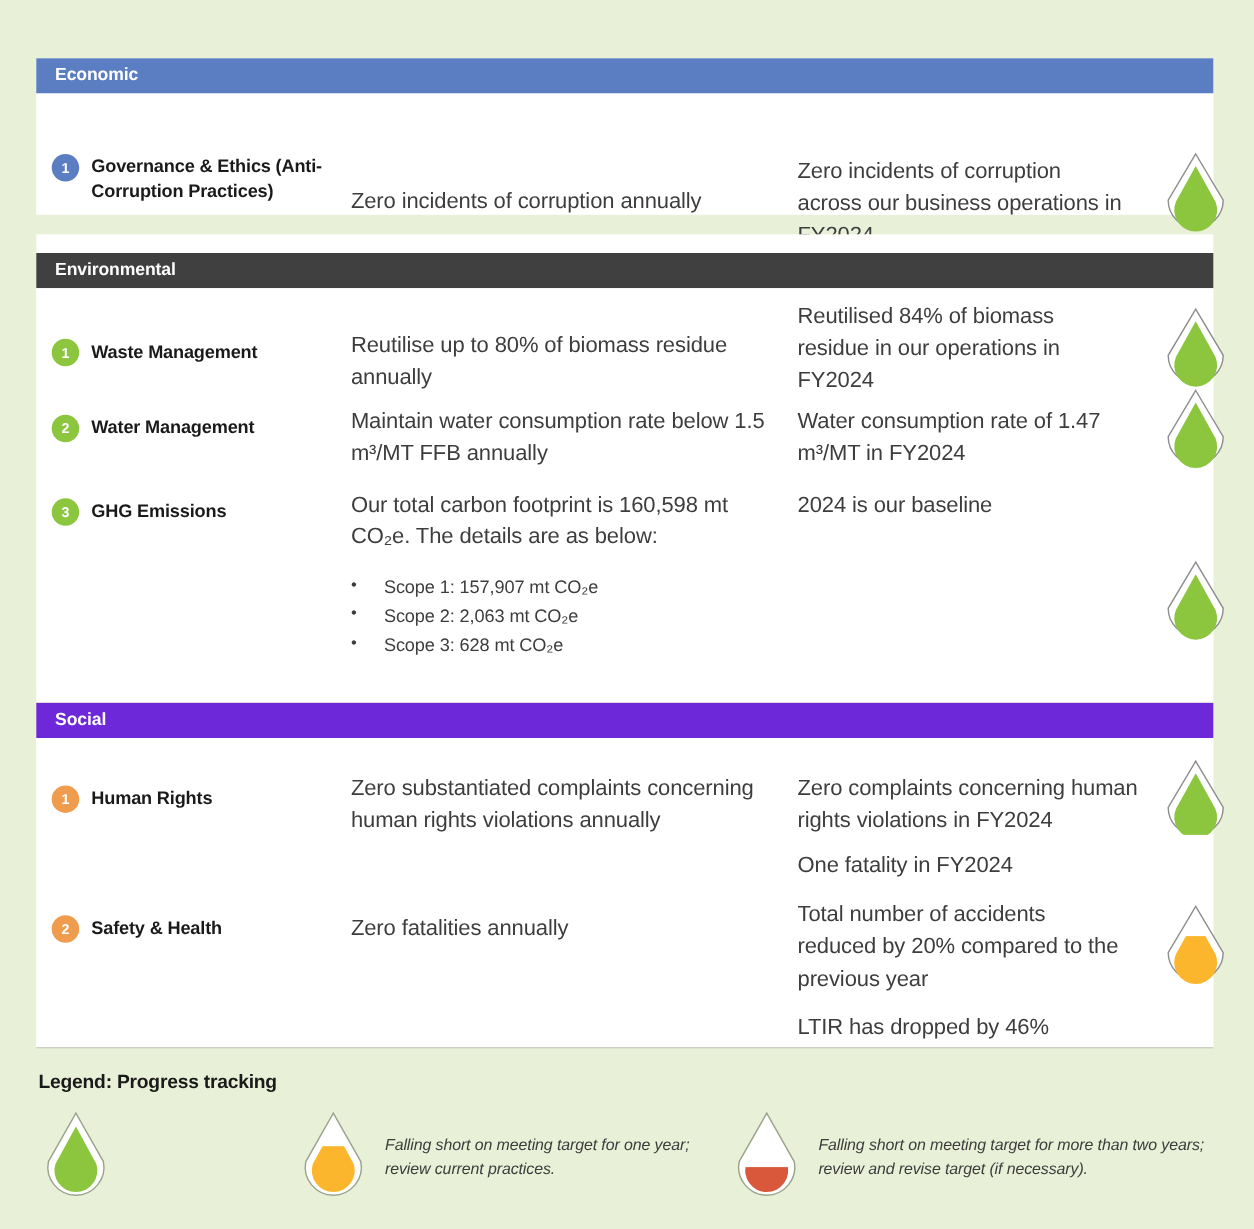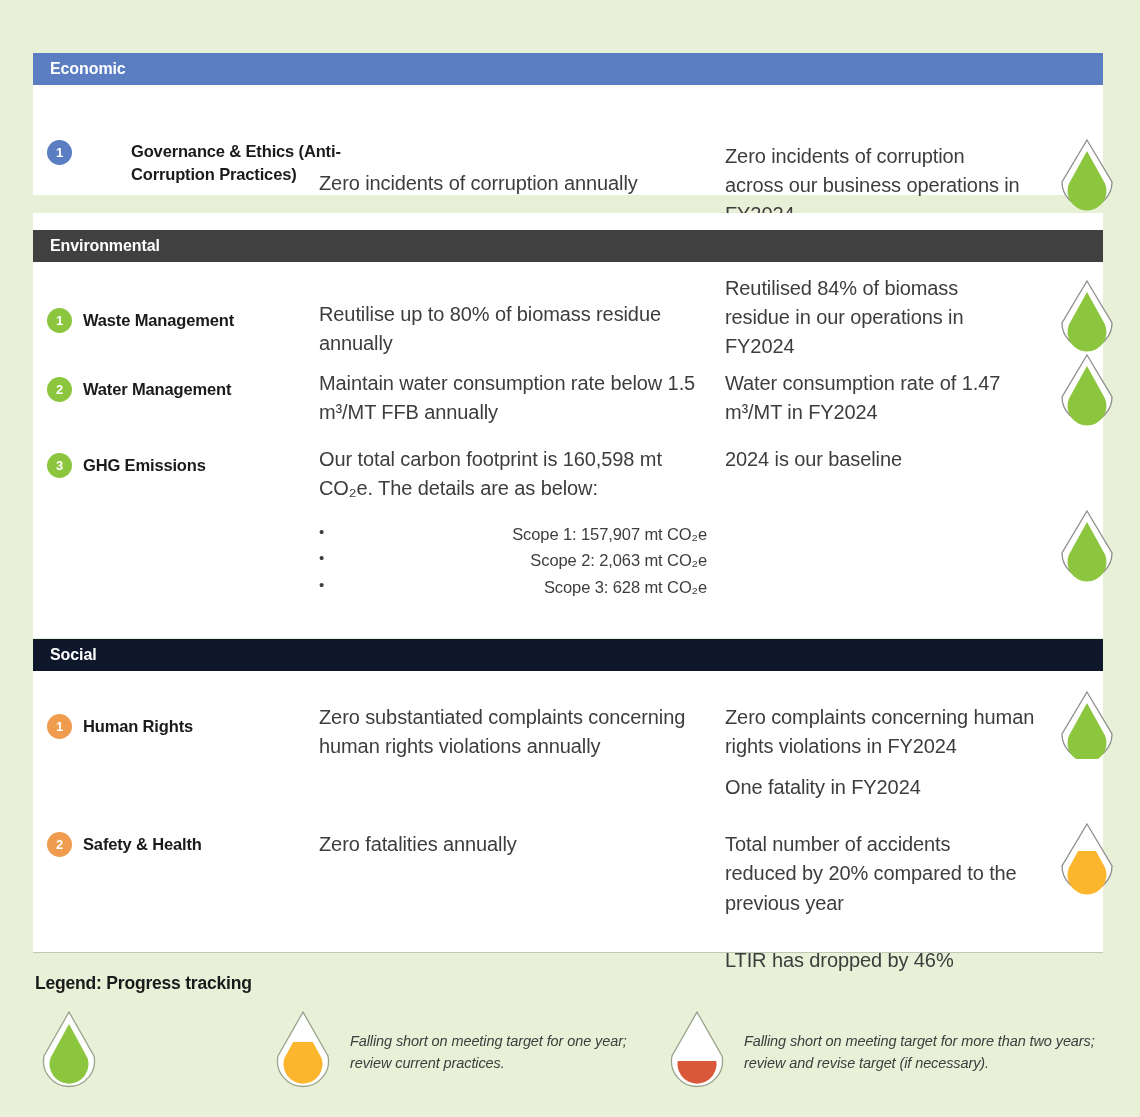--- a/index.html
+++ b/index.html
@@ -60,21 +60,21 @@
     box-sizing: border-box;
   }
   .section-bar span {
     font-size: 16px;
     font-weight: bold;
     color: #ffffff;
     letter-spacing: -0.1px;
   }
   .bar-economic      { background: #5b7ec2; }
   .bar-environmental { background: #404040; margin-top: 17px; }
-  .bar-social        { background: #0f172a; }
+  .bar-social        { background: #6d28d9; }
 
   
   .row {
     position: relative;
     display: flex;
     background: #ffffff;
     box-sizing: border-box;
   }
   .cell-matter {
     width: 286px;
@@ -129,27 +129,26 @@
     letter-spacing: -0.15px;
   }
 
   .body-text {
     font-size: 20px;
     color: #3d3d3d;
     line-height: 1.46;
     letter-spacing: -0.1px;
   }
   .body-text p { margin: 0; }
-  .body-text p + p { margin-top: 28px; }
+  .body-text p + p { margin-top: 15px; }
 
   ul.scopes {
     margin: 18px 0 0 0;
     padding: 0 0 0 30px;
     list-style: none;
-    text-align: right;
   }
   ul.scopes li {
     position: relative;
     font-size: 16.5px;
     color: #3d3d3d;
     line-height: 1.58;
     letter-spacing: -0.1px;
   }
   ul.scopes li::before {
     content: "\2022";
@@ -224,21 +223,21 @@
 <div class="page">
 
 
   <div class="panel" style="top:53px; height:142px;">
     <div class="section-bar bar-economic">
       <span>Economic</span>
     </div>
     <div class="row" style="height:110px;">
       <div class="cell-matter">
         <div class="badge badge-economic" style="top:55px;">1</div>
-        <div class="matter-title" style="top:55px;margin-left:48px;">Governance &amp; Ethics (Anti-Corruption Practices)</div>
+        <div class="matter-title" style="top:55px;">Governance &amp; Ethics (Anti-Corruption Practices)</div>
       </div>
       <div class="cell-target">
         <div class="body-text" style="padding-top:84px;">Zero incidents of corruption annually</div>
       </div>
       <div class="cell-progress">
         <div class="body-text" style="padding-top:57px;">Zero incidents of corruption across our business operations in FY2024</div>
       </div>
       <div class="cell-icon">
         <div class="droplet" style="left:18px; top:52px;">
           <svg viewBox="0 0 64 82" width="64" height="82">

